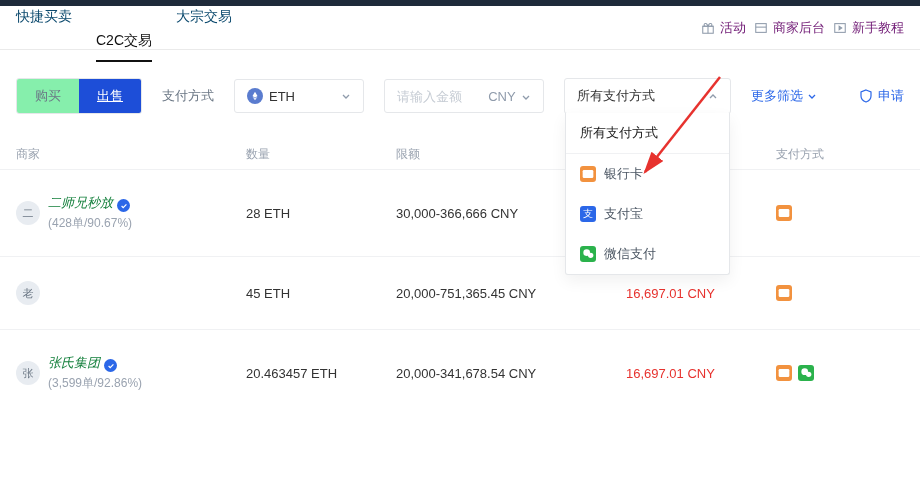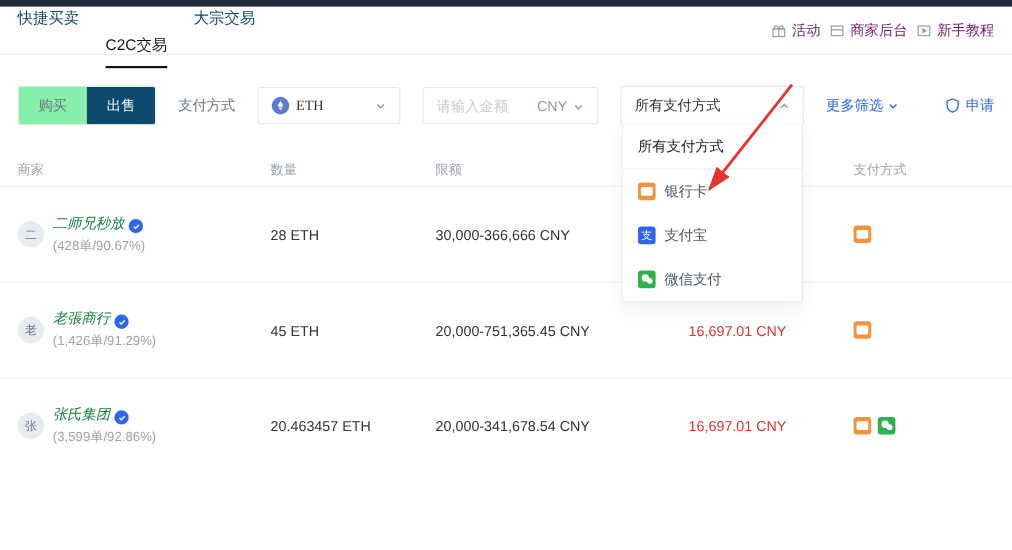--- a/index.html
+++ b/index.html
@@ -10,24 +10,24 @@
     .nav-tabs { display: flex; gap: 24px; flex: 1; }
     .nav-tab { font-size: 14px; color: #0c4a6e; cursor: pointer; height: 44px; line-height: 44px; }
     .nav-tab.active { color: #111; border-bottom: 2px solid #111; margin-top: 24px; }
     .nav-actions { display: flex; gap: 8px; color: #701a75; }
     .nav-actions .act { display: flex; align-items: center; gap: 5px; cursor: pointer; }
     .icon-box { display: inline-flex; width: 14px; height: 14px; align-items: center; justify-content: center; }
     
     .filters { padding: 28px 16px 20px; display: flex; align-items: center; gap: 20px; }
     .toggle-group { display: flex; border: 1px solid #e5e7ea; border-radius: 3px; overflow: hidden; }
     .toggle-btn { padding: 8px 18px; color: #6b7785; background: #86efac; cursor: pointer; font-size: 13px; }
-    .toggle-btn.active { background: #0c4a6e; color: #fff; }
+    .toggle-btn.active { background: #1d4ed8; color: #fff; text-decoration: underline; }
     .link-mode { color: #6b7785; cursor: pointer; }
     .sel { display: flex; align-items: center; gap: 8px; border: 1px solid #e5e7ea; border-radius: 3px; padding: 8px 12px; min-width: 130px; justify-content: space-between; cursor: pointer; }
-    .sel-left { display: flex; align-items: center; gap: 6px; font-family: Liberation Serif, serif; }
+    .sel-left { display: flex; align-items: center; gap: 6px; }
     .eth-dot { width: 16px; height: 16px; border-radius: 50%; background: #5a7ccf; display: inline-flex; align-items: center; justify-content: center; }
     .eth-dot svg { width: 10px; height: 10px; }
     .amt-box { display: flex; align-items: center; border: 1px solid #e5e7ea; border-radius: 3px; padding: 0 12px; height: 34px; width: 160px; justify-content: space-between; }
     .amt-input { border: none; outline: none; width: 80px; color: #333; font-size: 13px; }
     .amt-input::placeholder { color: #c6ccd4; }
     .pay-dd { position: relative; border: 1px solid #e5e7ea; border-radius: 3px; }
     .pay-dd-trigger { display: flex; align-items: center; justify-content: space-between; padding: 8px 12px; width: 165px; cursor: pointer; }
     .pay-dd-menu { position: absolute; top: 100%; left: 0; right: 0; background: #fff; border: 1px solid #e5e7ea; border-top: none; border-radius: 0 0 3px 3px; box-shadow: 0 6px 16px rgba(0,0,0,.06); z-index: 10; }
     .pay-dd-item { padding: 11px 14px; display: flex; align-items: center; gap: 8px; cursor: pointer; color: #4b5663; }
     .pay-dd-item:first-child { color: #1a1a1a; border-bottom: 1px solid #f0f1f3; }
@@ -214,28 +214,20 @@
             <svg viewBox="0 0 12 12" fill="#fff">
               <rect x="2" y="3" width="8" height="6" rx="1"></rect>
             </svg>
           </span>
         </div>
       </div>
       <div class="row">
         <div class="col-m">
           <div class="merchant">
             <div class="avatar">老</div>
-            <div>
-              <div class="m-name">老張商行 <span class="verify">
-                  <svg viewBox="0 0 10 10" fill="none" stroke="#fff" stroke-width="1.5">
-                    <path d="M2 5l2 2 4-4"></path>
-                  </svg>
-                </span></div>
-              <div class="m-sub">(1,426单/91.29%)</div>
-            </div>
           </div>
         </div>
         <div class="col-q">45 ETH</div>
         <div class="col-l">20,000-751,365.45 CNY</div>
         <div class="col-p price">16,697.01 CNY</div>
         <div class="col-pay paycol">
           <span class="pay-chip chip-card">
             <svg viewBox="0 0 12 12" fill="#fff">
               <rect x="2" y="3" width="8" height="6" rx="1"></rect>
             </svg>

